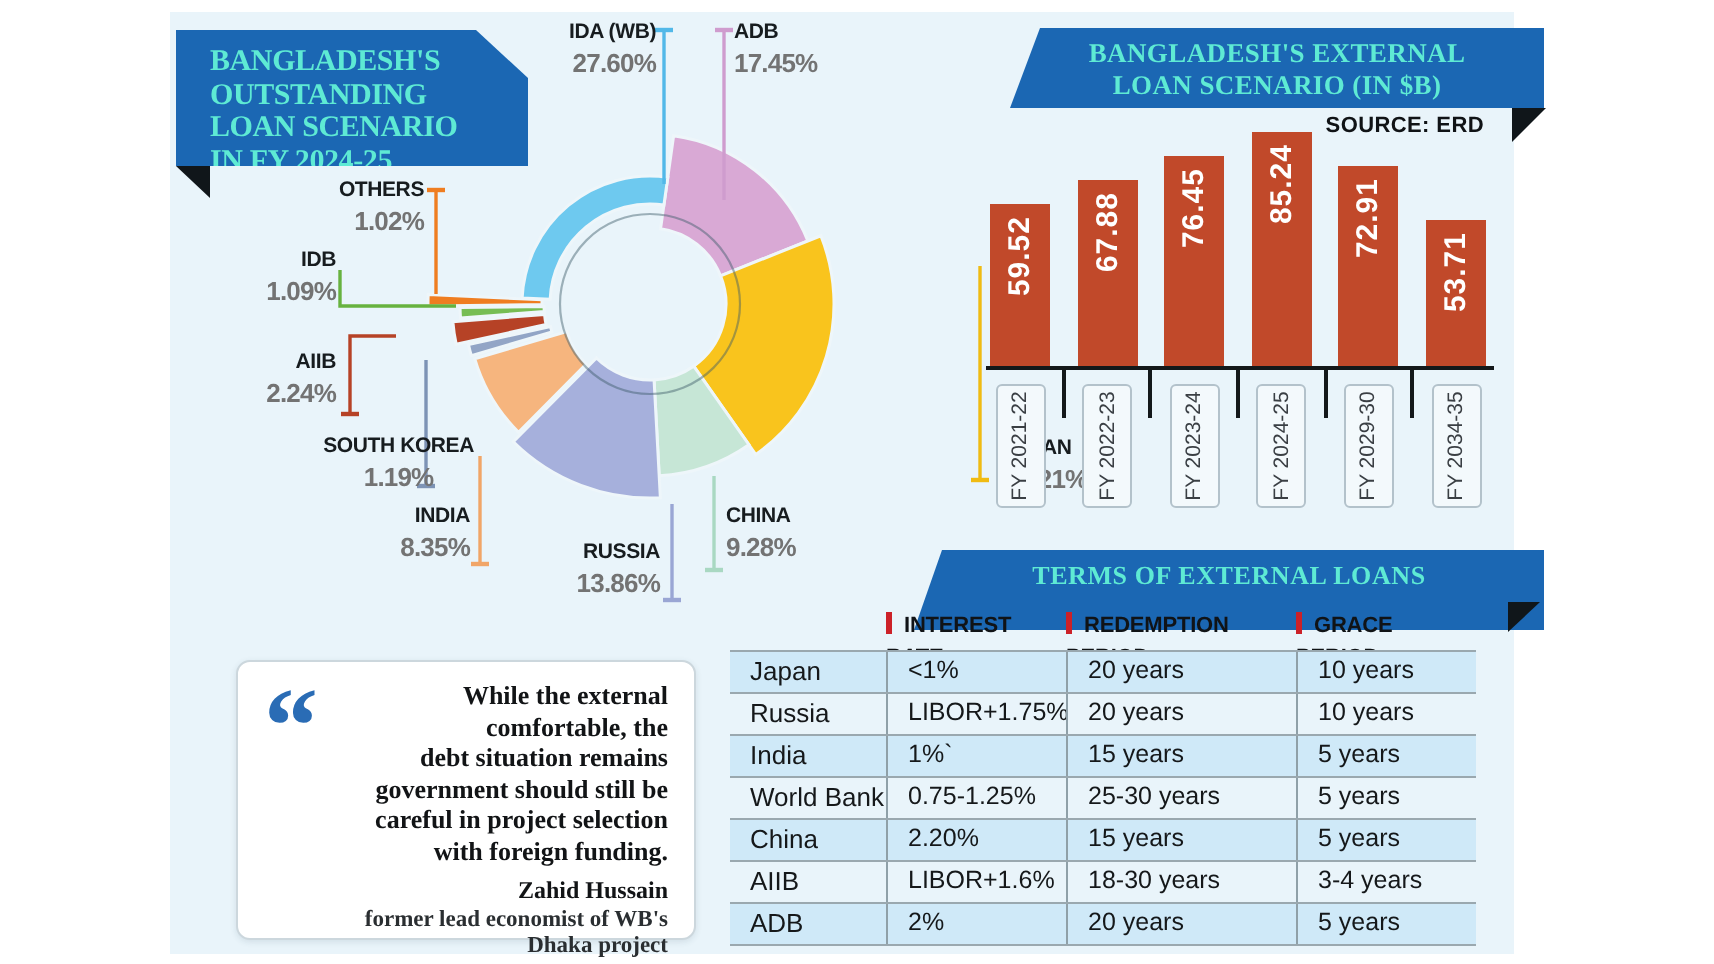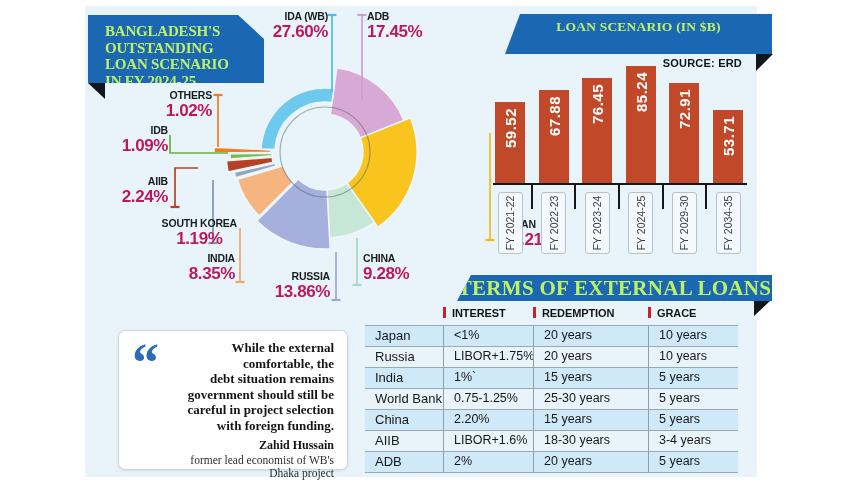--- a/index.html
+++ b/index.html
@@ -1,42 +1,42 @@
 <!DOCTYPE html>
 <html><head>
 <meta charset="utf-8">
 <style>
   html,body{margin:0;padding:0;background:#ffffff;font-family:"Liberation Sans",sans-serif;}
   #stage{position:relative;width:857px;height:482px;background:#ffffff;overflow:hidden;}
   #content{position:absolute;left:85px;top:6px;width:672px;height:471px;background:#e9f4fa;overflow:visible;}
 
   
-  .banner{position:absolute;background:#1b67b3;color:#bef264;font-family:"Liberation Serif",serif;font-weight:bold;}
+  .banner{position:absolute;background:#1b67b3;color:#5eead4;font-family:"Liberation Serif",serif;font-weight:bold;}
   #left-title-box{left:3px;top:9px;width:176px;height:68px;
     clip-path:polygon(0 0,calc(100% - 26px) 0,100% 24px,100% 100%,0 100%);
     padding:8px 0 0 17px;box-sizing:border-box;font-size:15px;line-height:16.5px;letter-spacing:-0.2px;}
   #left-title-fold{position:absolute;left:3px;top:77px;width:17px;height:16px;background:#10161a;
     clip-path:polygon(0 0,100% 0,100% 100%);}
   #right-banner{left:420px;top:8px;width:267px;height:40px;
     clip-path:polygon(15px 0,100% 0,100% 100%,0 100%);
     text-align:center;font-size:13.5px;line-height:16px;padding-top:5px;box-sizing:border-box;letter-spacing:0.2px;}
   #right-banner-fold{position:absolute;left:671px;top:48px;width:17px;height:17px;background:#10161a;
     clip-path:polygon(0 0,100% 0,0 100%);}
-  #table-banner{left:372px;top:269px;width:315px;height:26px;
+  #table-banner{left:372px;top:269px;width:315px;height:40px;
     clip-path:polygon(14px 0,100% 0,100% 100%,0 100%);
-    text-align:center;font-size:21px;line-height:26px;letter-spacing:0.3px;}
+    text-align:center;font-size:13px;line-height:26px;letter-spacing:0.3px;}
   #table-banner-fold{position:absolute;left:669px;top:295px;width:16px;height:15px;background:#10161a;
     clip-path:polygon(0 0,100% 0,0 100%);}
 
   
   #donut-svg{position:absolute;left:0;top:0;width:560px;height:330px;}
   #donut-labels{position:absolute;left:0;top:0;width:560px;height:330px;pointer-events:none;}
   .slice-label{position:absolute;white-space:nowrap;}
   .slice-label .s-name{display:block;font-size:10.5px;font-weight:bold;color:#171c1f;letter-spacing:-0.2px;line-height:12px;}
-  .slice-label .s-val{display:block;font-size:17px;font-weight:bold;color:#be185d;letter-spacing:-0.4px;line-height:19px;}
+  .slice-label .s-val{display:block;font-size:13px;font-weight:bold;color:#737373;letter-spacing:-0.4px;line-height:19px;}
   .al-right{text-align:right;}
   .al-left{text-align:left;}
   .al-center{text-align:center;}
 
   
   .bar{position:absolute;background:#c1492a;}
   .bar-val{position:absolute;left:50%;top:6px;transform:translateX(-50%) rotate(180deg);
     writing-mode:vertical-rl;color:#ffffff;font-size:15px;font-weight:bold;letter-spacing:0.5px;white-space:nowrap;}
   #baseline{position:absolute;left:408px;top:177px;width:254px;height:2px;background:#14181a;}
   .tick{position:absolute;width:2px;height:25px;top:178px;background:#14181a;}
@@ -60,21 +60,21 @@
   .td.c1{font-size:13px;}
 
   
   #quote-box{position:absolute;left:33px;top:324px;width:228px;height:138px;background:#ffffff;
     border:1px solid #ccd7dd;border-radius:7px;box-shadow:0 1px 3px rgba(40,70,90,0.12);}
   #quote-mark{position:absolute;left:13px;top:2px;font-family:"Liberation Serif",serif;font-weight:bold;
     font-size:54px;line-height:60px;color:#2a6cb5;}
   #quote-text{position:absolute;right:13px;top:9px;width:190px;text-align:right;
     font-family:"Liberation Serif",serif;font-weight:bold;font-size:13px;line-height:15.5px;color:#121416;}
   #quote-author{margin-top:5px;font-size:12px;font-weight:bold;color:#121416;}
-  .quote-role{font-size:11.5px;font-weight:normal;line-height:13px;color:#2a2e31;}
+  .quote-role{font-size:11.5px;font-weight:bold;line-height:13px;color:#2a2e31;}
 </style>
 </head>
 <body>
 
 <div id="stage">
   <div id="content">
 
     <div id="left-title-box" class="banner">
       <div>BANGLADESH'S</div>
       <div>OUTSTANDING</div>
@@ -172,20 +172,21 @@
           <span class="s-name">OTHERS</span>
           <span class="s-val">1.02%</span>
         </div>
         <div class="slice-label al-right" style="top: 4px; right: 317px;">
           <span class="s-name">IDA (WB)</span>
           <span class="s-val">27.60%</span>
         </div>
       </div>
 
     <div id="right-banner" class="banner">
+      <div>BANGLADESH'S EXTERNAL</div>
       <div>LOAN SCENARIO (IN $B)</div>
     </div>
     <div id="right-banner-fold"></div>
     <div id="source-label">SOURCE: ERD</div>
 
     <div id="bars">
         <div class="bar" style="left: 410px; width: 30px; top: 96px; height: 82px;">
           <span class="bar-val">59.52</span>
         </div>
         <div class="fy-box" style="left: 412.5px;">

